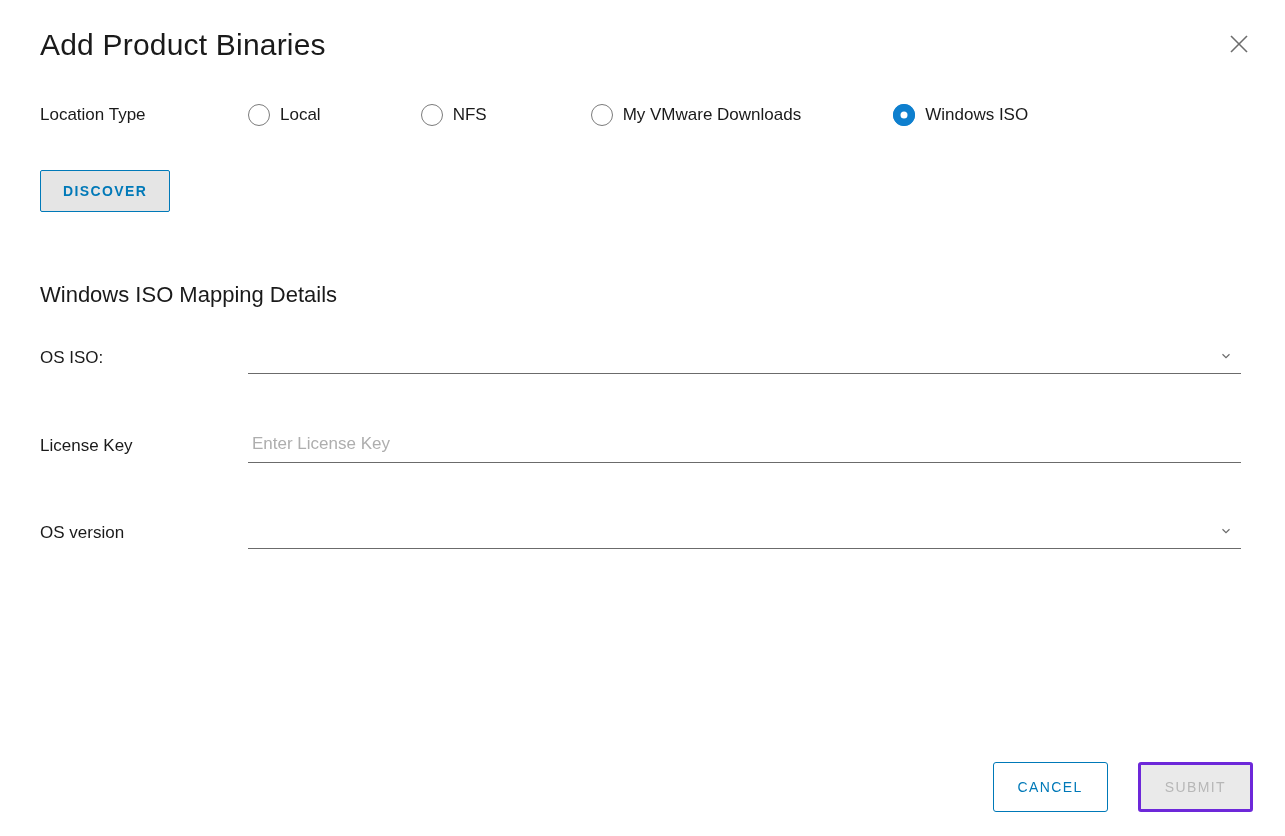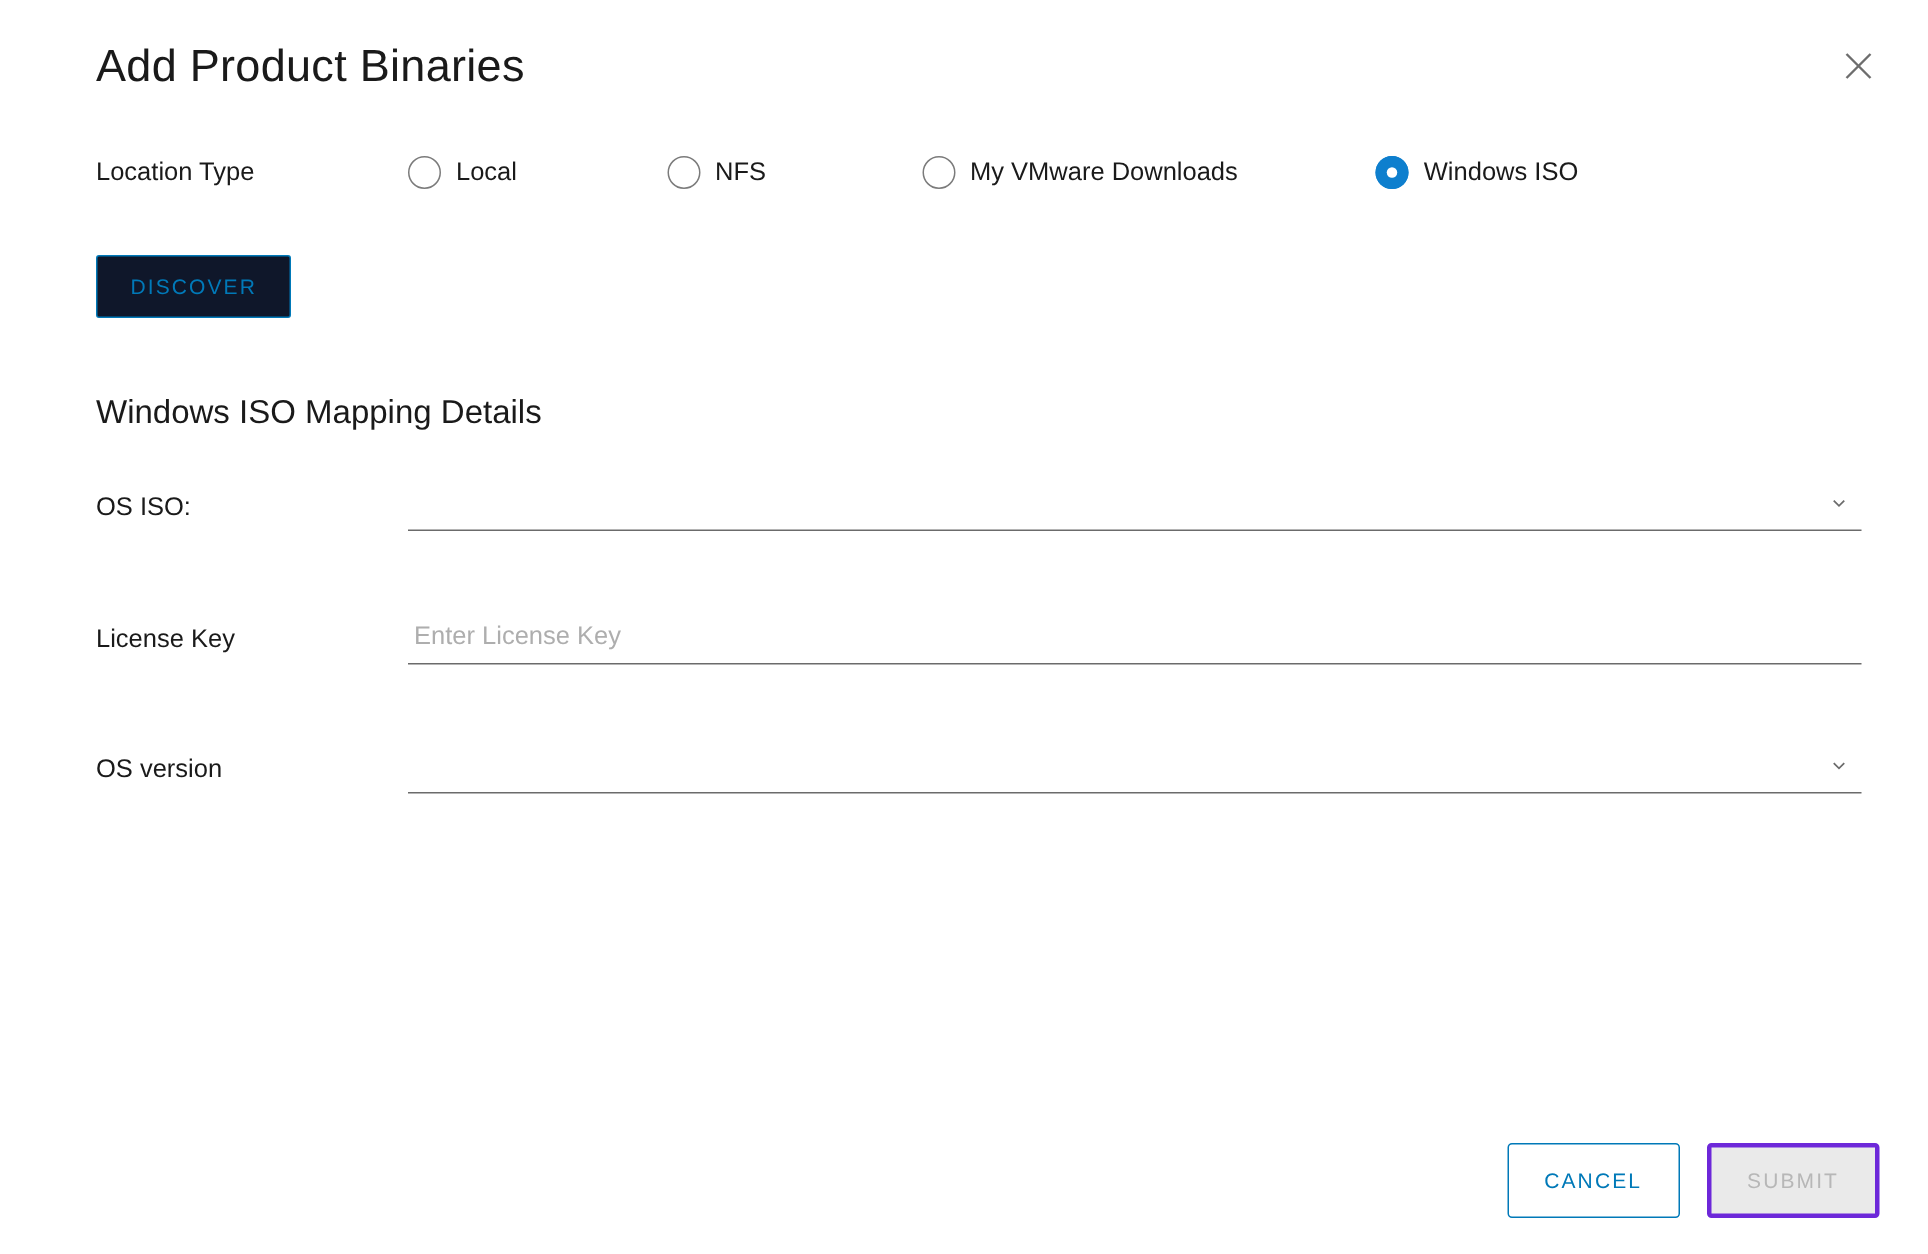--- a/index.html
+++ b/index.html
@@ -8,21 +8,21 @@
     font-family: "Segoe UI", "Helvetica Neue", Arial, sans-serif;
     color: #333;
     background: #fff;
     width: 1285px;
     height: 836px;
     position: relative;
     font-weight: 400;
   }
   .dialog {
     position: relative;
-    padding: 28px 40px 0 64px;
+    padding: 28px 40px 0 40px;
     height: 100%;
   }
   .dialog-title {
     font-size: 30px;
     font-weight: 300;
     color: #1a1a1a;
     margin: 0;
     letter-spacing: 0.2px;
   }
   .close-btn {
@@ -134,41 +134,41 @@
     position: absolute;
     right: 8px;
     top: 50%;
     transform: translateY(-50%);
     color: #6b6b6b;
   }
   .discover-btn {
     display: inline-block;
     border: 1px solid #0079b8;
     color: #0079b8;
-    background: #0f172a;
+    background: #e5e5e5;
     padding: 12px 22px;
     font-size: 14px;
     letter-spacing: 1.4px;
-    font-weight: 400;
+    font-weight: 700;
     cursor: pointer;
     border-radius: 2px;
-    margin-bottom: 50px;
+    margin-bottom: 70px;
   }
   .section-heading {
     font-size: 22px;
     font-weight: 400;
     color: #1a1a1a;
     margin: 0 0 34px 0;
   }
   .footer {
     position: absolute;
     bottom: 24px;
     right: 32px;
     display: flex;
-    gap: 18px;
+    gap: 30px;
   }
   .btn {
     font-size: 14px;
     letter-spacing: 1.4px;
     font-weight: 500;
     padding: 14px 24px;
     border-radius: 3px;
     cursor: pointer;
     font-family: inherit;
   }

